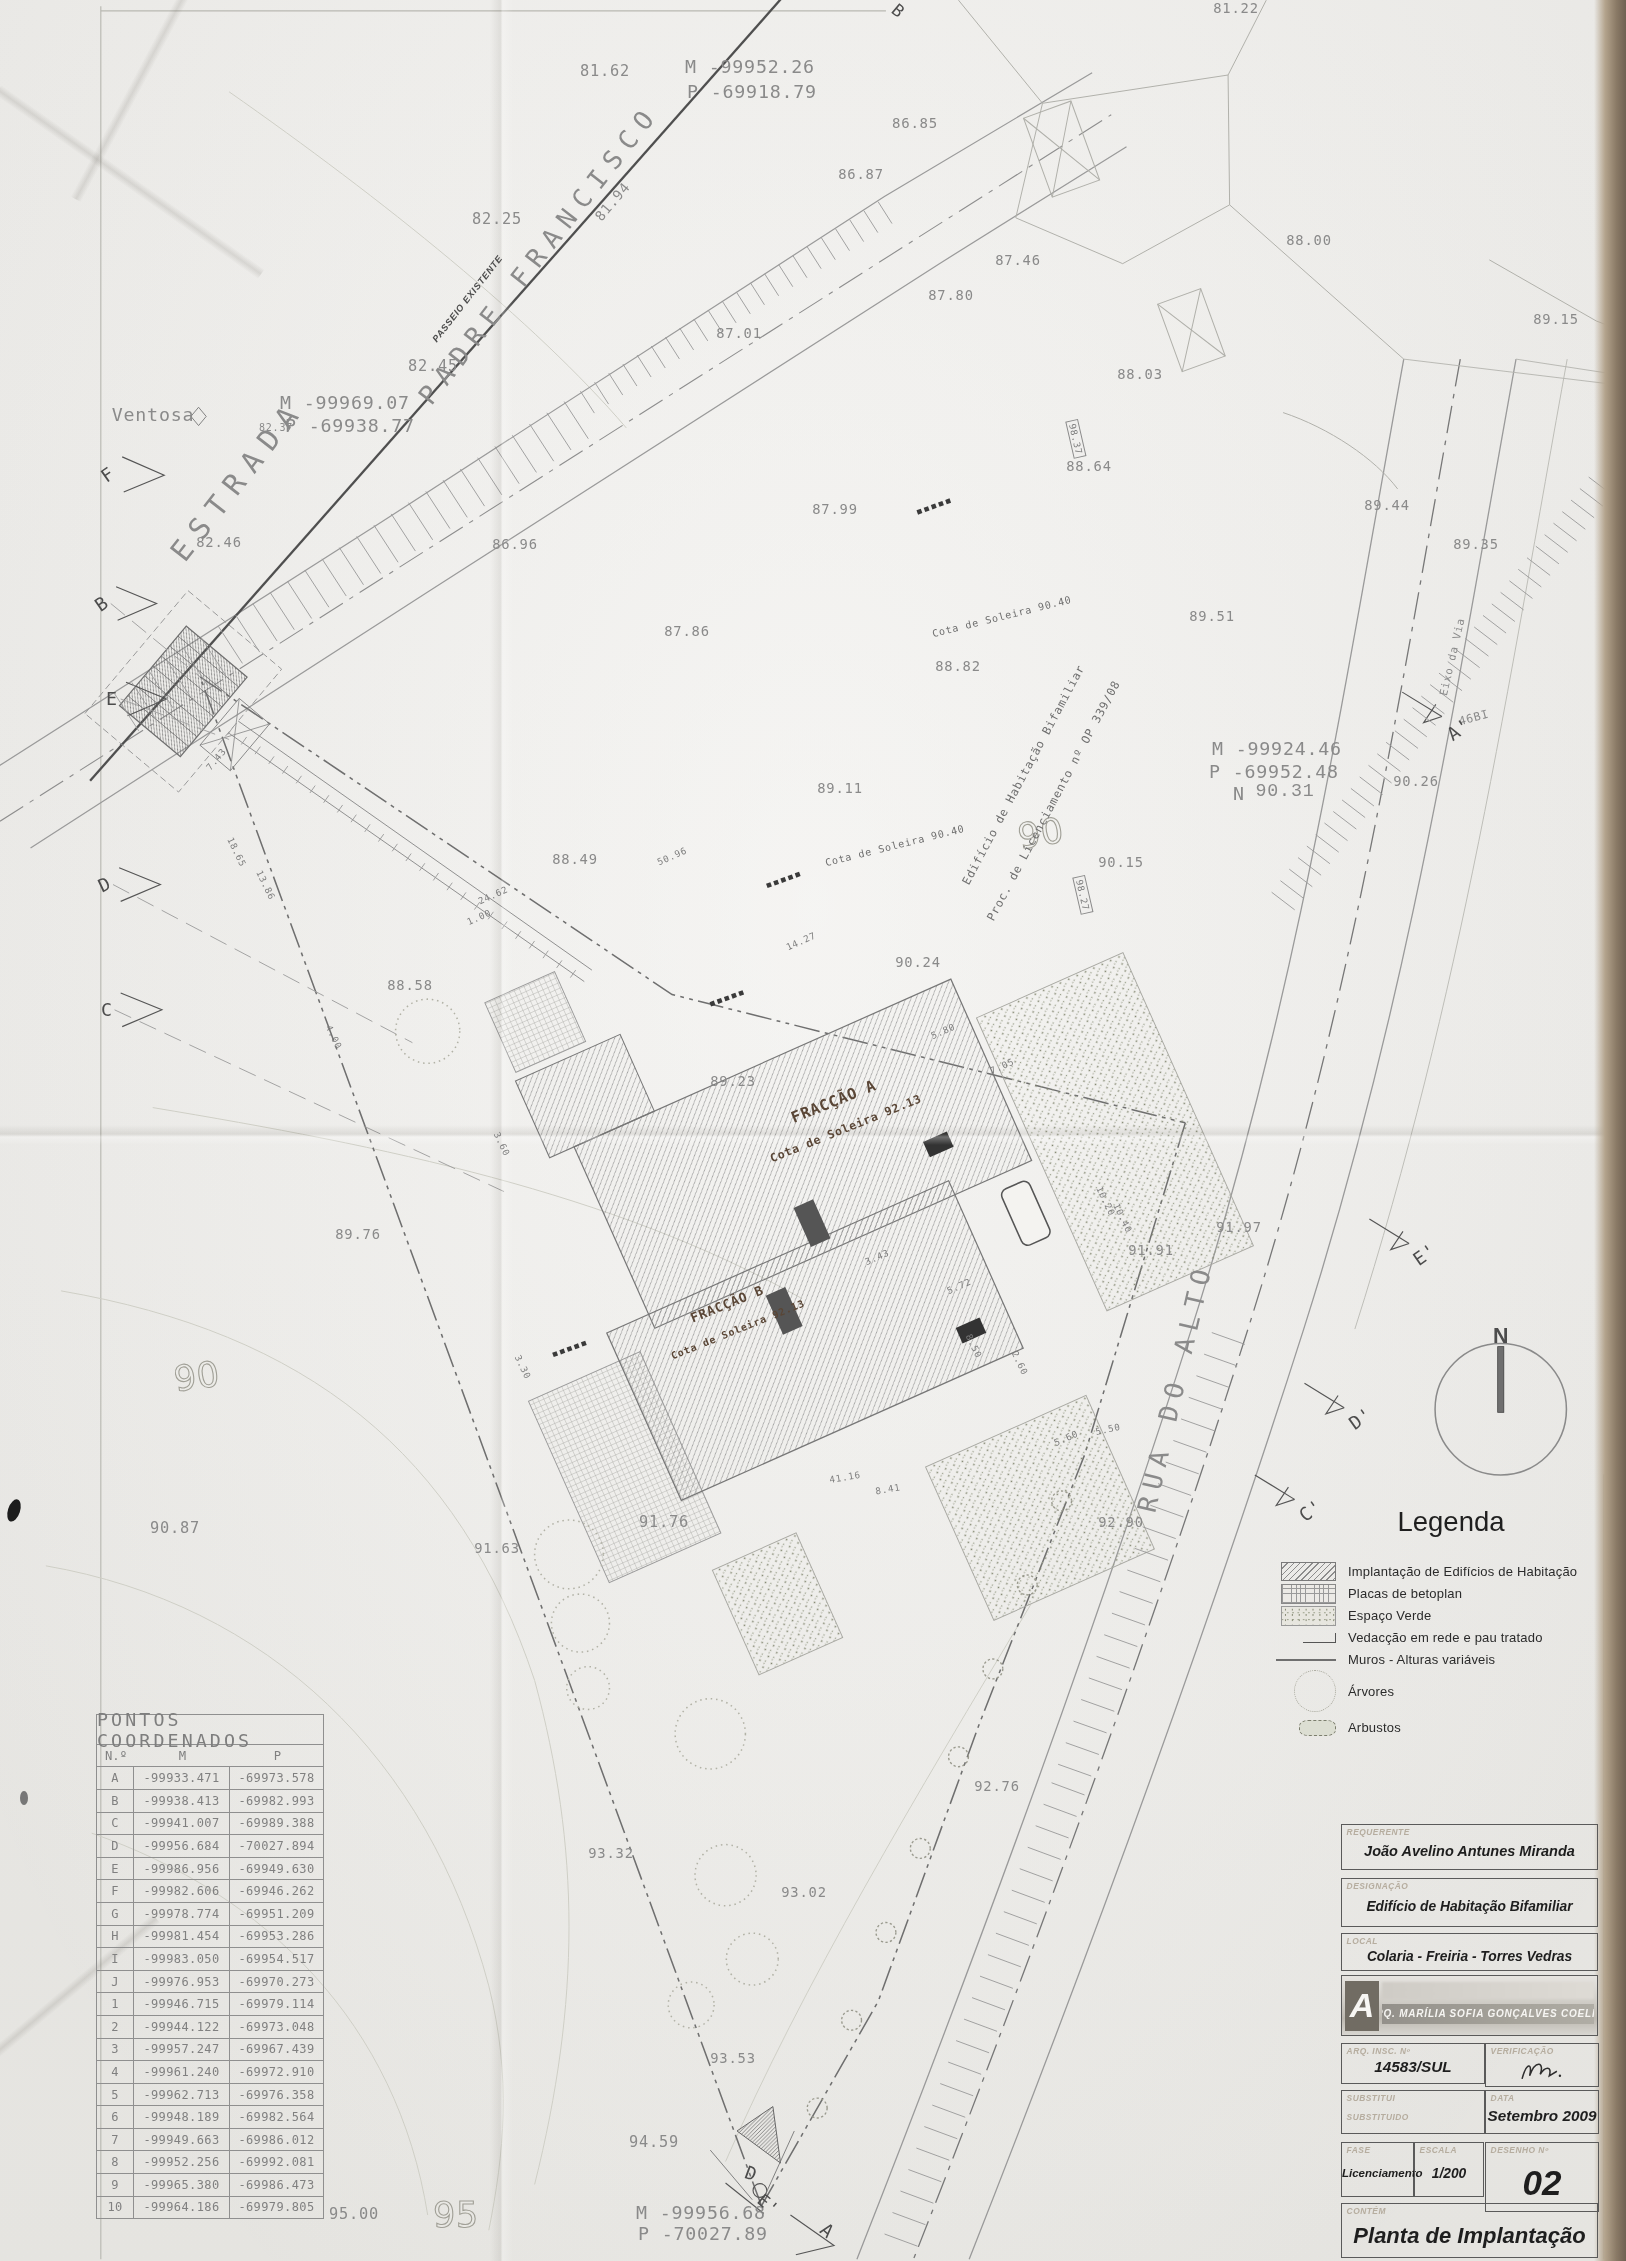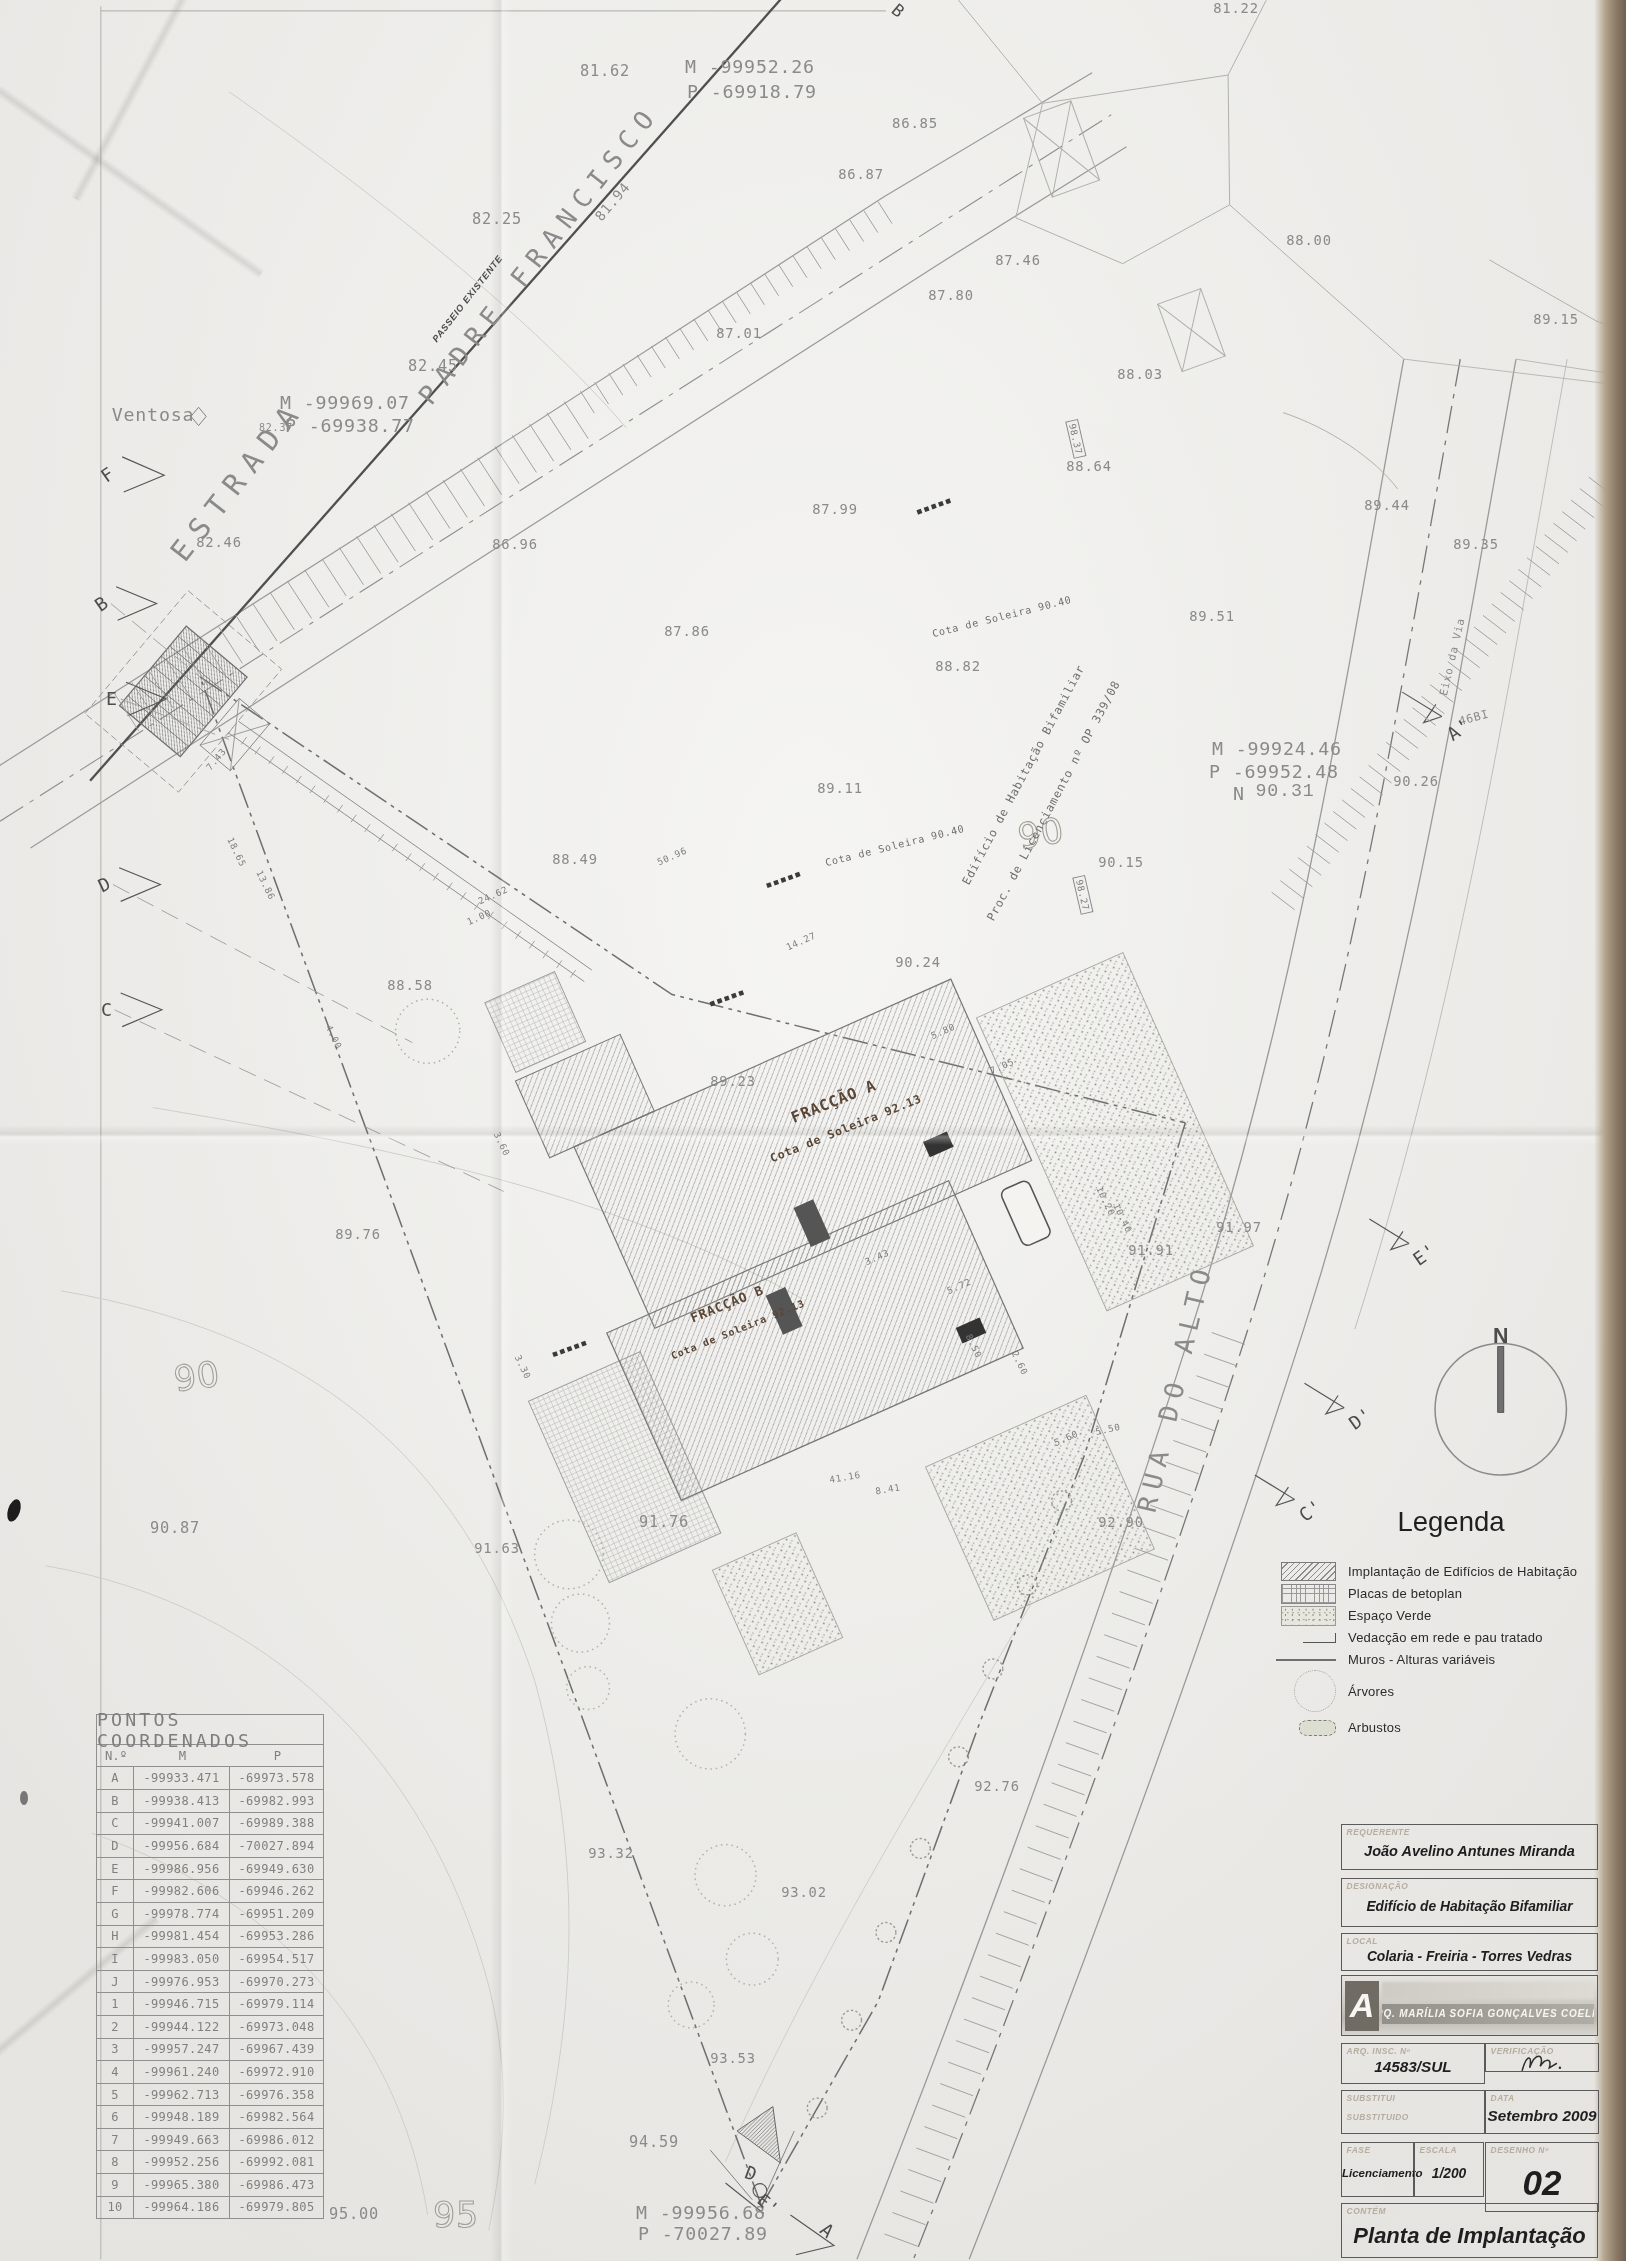--- a/index.html
+++ b/index.html
@@ -711,21 +711,21 @@
     </div>
     <div class="tb-box" id="stamp" style="left:0;top:154px;width:257px;height:61px">
       <div id="stamp-logo">A</div>
       <div id="stamp-band"></div>
       <div id="stamp-text">ARQ. MARÍLIA SOFIA GONÇALVES COELHO</div>
     </div>
     <div class="tb-box" style="left:0;top:222px;width:144px;height:41px">
       <span class="tb-lab">ARQ. INSC. Nº</span>
       <div class="tb-val" style="font-size:15.3px">14583/SUL</div>
     </div>
-    <div class="tb-box" style="left:144px;top:222px;width:114px;height:29px">
+    <div class="tb-box" style="left:144px;top:222px;width:114px;height:44px">
       <span class="tb-lab">VERIFICAÇÃO</span>
       <svg width="53" height="27.5" viewBox="0 0 70 36" style="margin-top:9.2px">
         <path d="M8,30 C14,8 22,8 18,26 C26,4 38,8 32,24 C38,14 48,12 44,26 L54,20" fill="none" stroke="#2e2e2e" stroke-width="2"></path>
         <circle cx="58" cy="26" r="1.6" fill="#2e2e2e"></circle>
       </svg>
     </div>
     <div class="tb-box" style="left:0;top:269px;width:144px;height:44px">
       <span class="tb-lab">SUBSTITUI</span>
       <span class="tb-lab2">SUBSTITUIDO</span>
     </div>

